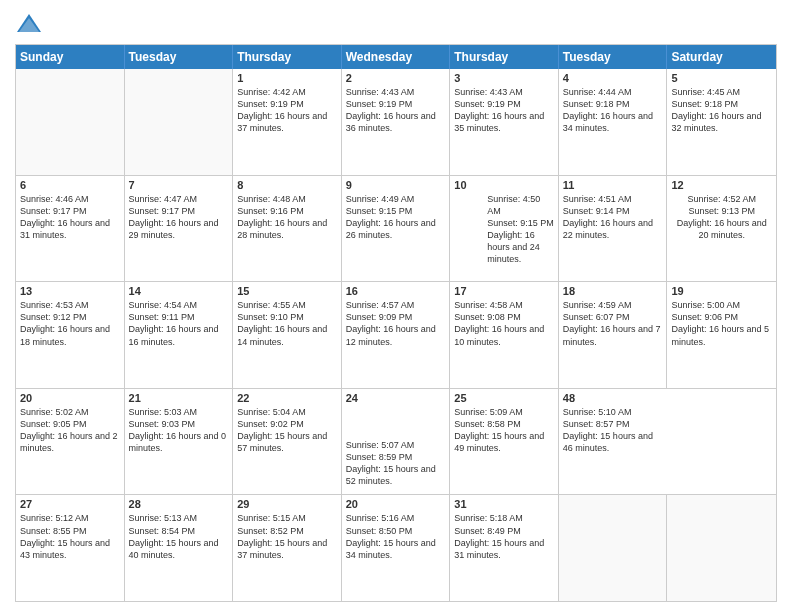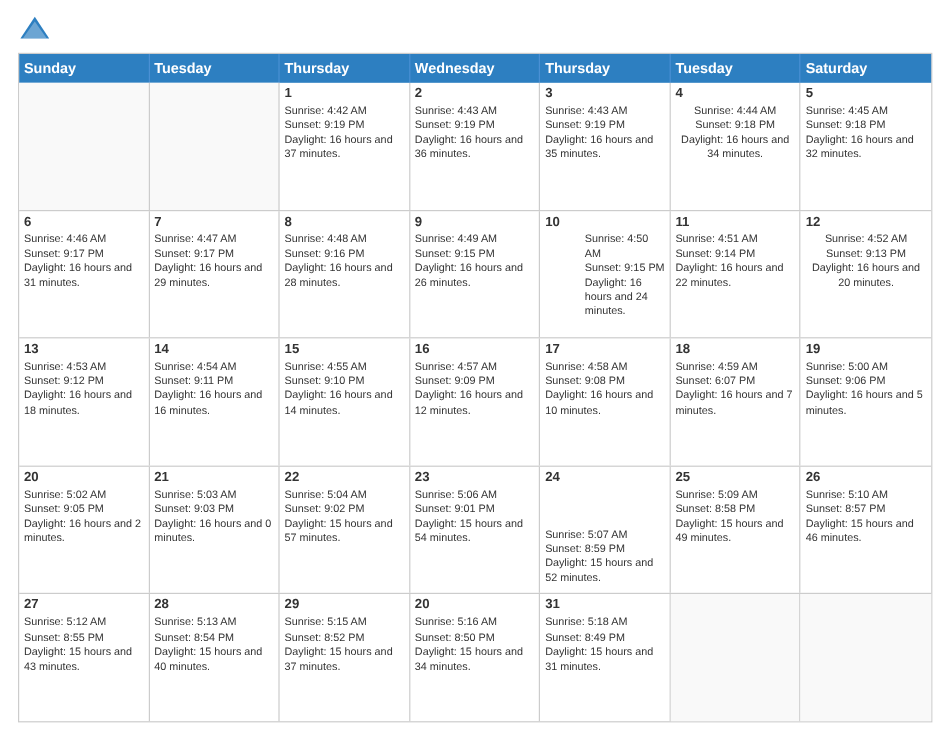--- a/index.html
+++ b/index.html
@@ -164,21 +164,21 @@
 Daylight: 16 hours and 36 minutes.</div>
           </div>
           <div class="cal-cell">
             <span class="day-num">3</span>
             <div class="cell-text" style="white-space: pre-line;">Sunrise: 4:43 AM
 Sunset: 9:19 PM
 Daylight: 16 hours and 35 minutes.</div>
           </div>
           <div class="cal-cell">
             <span class="day-num">4</span>
-            <div class="cell-text" style="white-space: pre-line; text-align: center;">Sunrise: 4:44 AM
+            <div class="cell-text" style="white-space: pre-line;">Sunrise: 4:44 AM
 Sunset: 9:18 PM
 Daylight: 16 hours and 34 minutes.</div>
           </div>
           <div class="cal-cell">
             <span class="day-num">5</span>
             <div class="cell-text" style="white-space: pre-line;">Sunrise: 4:45 AM
 Sunset: 9:18 PM
 Daylight: 16 hours and 32 minutes.</div>
           </div>
         </div>
@@ -283,39 +283,33 @@
 Sunset: 9:03 PM
 Daylight: 16 hours and 0 minutes.</div>
           </div>
           <div class="cal-cell">
             <span class="day-num">22</span>
             <div class="cell-text" style="white-space: pre-line;">Sunrise: 5:04 AM
 Sunset: 9:02 PM
 Daylight: 15 hours and 57 minutes.</div>
           </div>
           <div class="cal-cell">
-            <span class="day-num">23</span>
-            <div class="cell-text" style="white-space: pre-line;">Sunrise: 5:06 AM
-Sunset: 9:01 PM
-Daylight: 15 hours and 54 minutes.</div>
-          </div>
-          <div class="cal-cell">
             <span class="day-num">24</span>
             <div class="cell-text" style="white-space: pre-line; margin-top: 35px;">Sunrise: 5:07 AM
 Sunset: 8:59 PM
 Daylight: 15 hours and 52 minutes.</div>
           </div>
           <div class="cal-cell">
             <span class="day-num">25</span>
             <div class="cell-text" style="white-space: pre-line;">Sunrise: 5:09 AM
 Sunset: 8:58 PM
 Daylight: 15 hours and 49 minutes.</div>
           </div>
           <div class="cal-cell">
-            <span class="day-num">26</span>
+            <span class="day-num">48</span>
             <div class="cell-text" style="white-space: pre-line;">Sunrise: 5:10 AM
 Sunset: 8:57 PM
 Daylight: 15 hours and 46 minutes.</div>
           </div>
         </div>
         <div class="cal-row">
           <div class="cal-cell">
             <span class="day-num">27</span>
             <div class="cell-text" style="white-space: pre-line;">Sunrise: 5:12 AM
 Sunset: 8:55 PM

